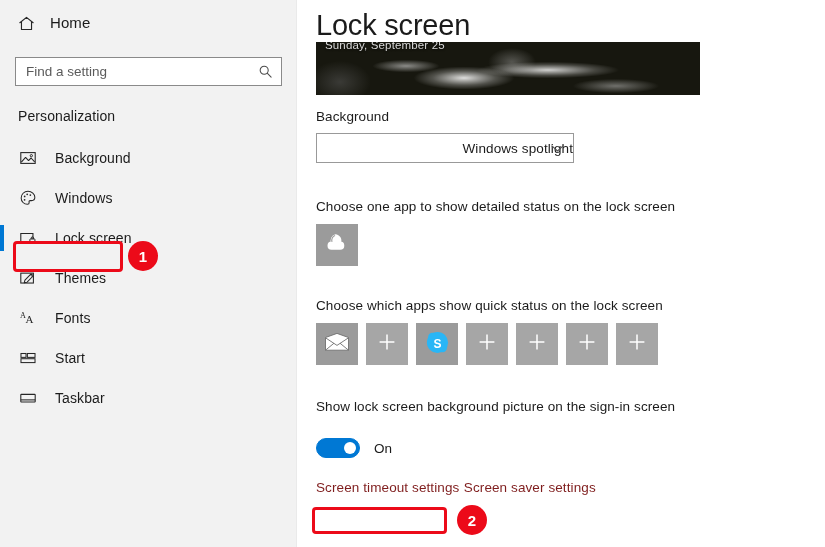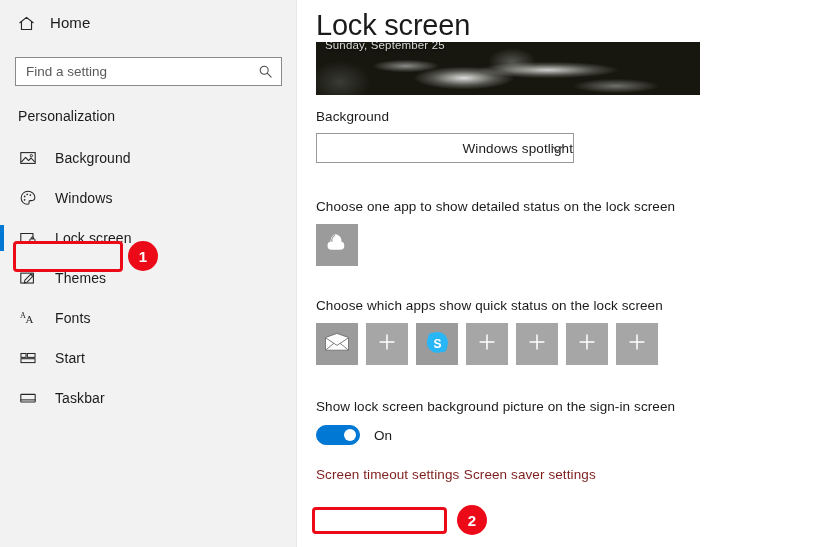--- a/index.html
+++ b/index.html
@@ -209,21 +209,21 @@
   .tile {
     width: 42px; height: 42px;
     background: #9b9b9b;
     display: flex;
     align-items: center;
     justify-content: center;
     cursor: default;
   }
   .tile.plus { background: #a6a6a6; }
 
-  .toggle-row { display: flex; align-items: center; gap: 14px; margin-top: 11px; }
+  .toggle-row { display: flex; align-items: center; gap: 14px; margin-top: 24px; }
   .toggle {
     width: 44px; height: 20px;
     background: #0078d4;
     border: 1px solid #0078d4;
     border-radius: 10px;
     position: relative;
     cursor: default;
   }
   .toggle .knob {
     position: absolute;

